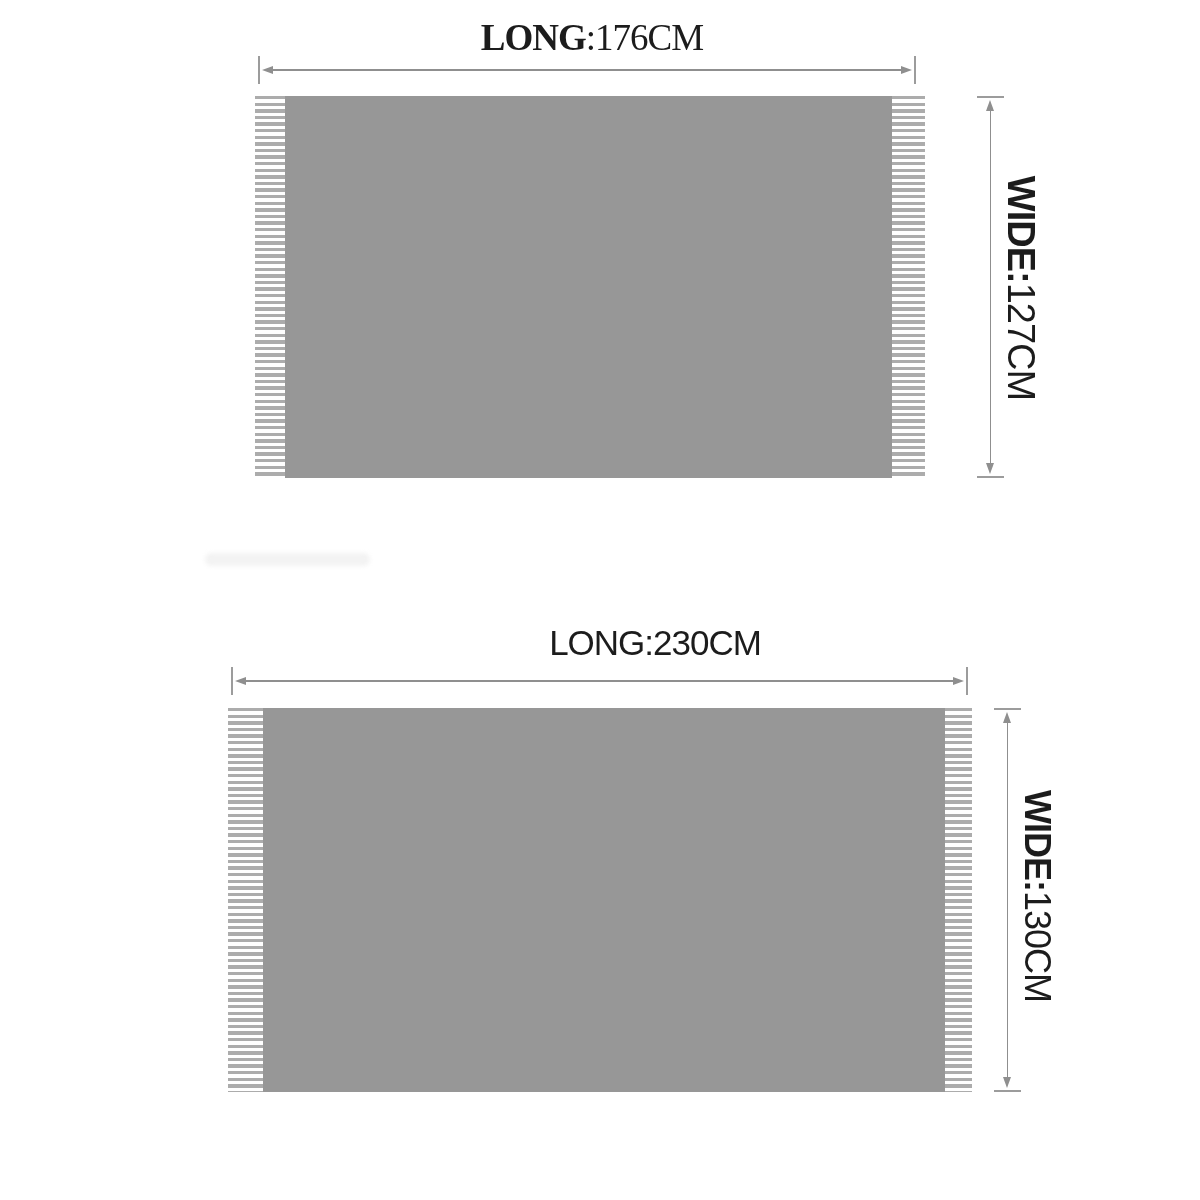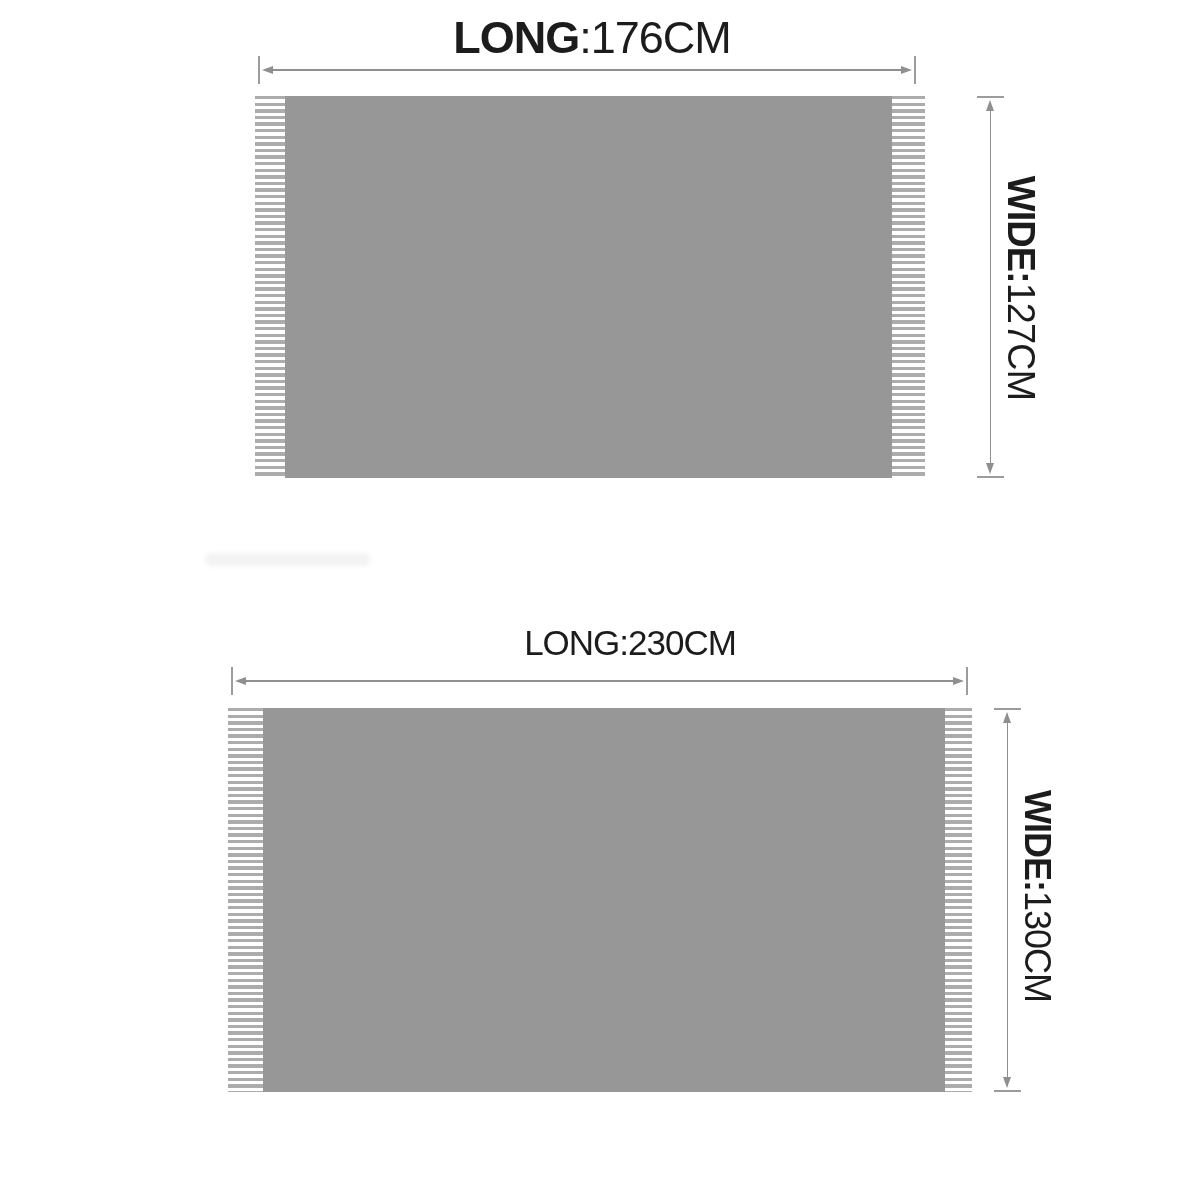--- a/index.html
+++ b/index.html
@@ -75,31 +75,31 @@
   .vdim .arrow {
     position: absolute; left: 50%; width: 0; height: 0;
     border-left: 4.5px solid transparent;
     border-right: 4.5px solid transparent;
     margin-left: -4.5px;
   }
   .vdim .arrow.a-up   { top: 4px;    border-bottom: 11px solid #8f8f8f; }
   .vdim .arrow.a-down { bottom: 4px; border-top: 11px solid #8f8f8f; }
 
   
-  .d1-long-label { left: 592px; top: 37px; font-size: 45px; }
+  .d1-long-label { left: 592px; top: 37px; font-size: 37px; font-family: Liberation Serif, serif; }
   .d1-hdim    { left: 258px; top: 56px; width: 658px; height: 28px; }
   .d1-blanket { left: 255px; top: 96px; width: 670px; height: 382px; }
   .d1-blanket .fringe    { width: 30px; }
   .d1-blanket .fringe.fr-right { width: 33px; }
   .d1-blanket .body-rect { width: 607px; }
   .d1-vdim    { left: 977px; top: 96px; width: 27px; height: 382px; }
   .d1-wide-label { left: 1021px; top: 288px; font-size: 38px; }
 
   
-  .d2-long-label { left: 630px; top: 642px; font-size: 35px; }
+  .d2-long-label { left: 655px; top: 642px; font-size: 35px; }
   .d2-hdim    { left: 231px; top: 667px; width: 737px; height: 28px; }
   .d2-blanket { left: 228px; top: 708px; width: 744px; height: 384px; }
   .d2-blanket .fringe    { width: 35px; }
   .d2-blanket .fringe.fr-right { width: 27px; }
   .d2-blanket .body-rect { width: 682px; }
   .d2-vdim    { left: 994px; top: 708px; width: 27px; height: 384px; }
   .d2-wide-label { left: 1037px; top: 896px; font-size: 36px; }
 
   
   .smudge {

